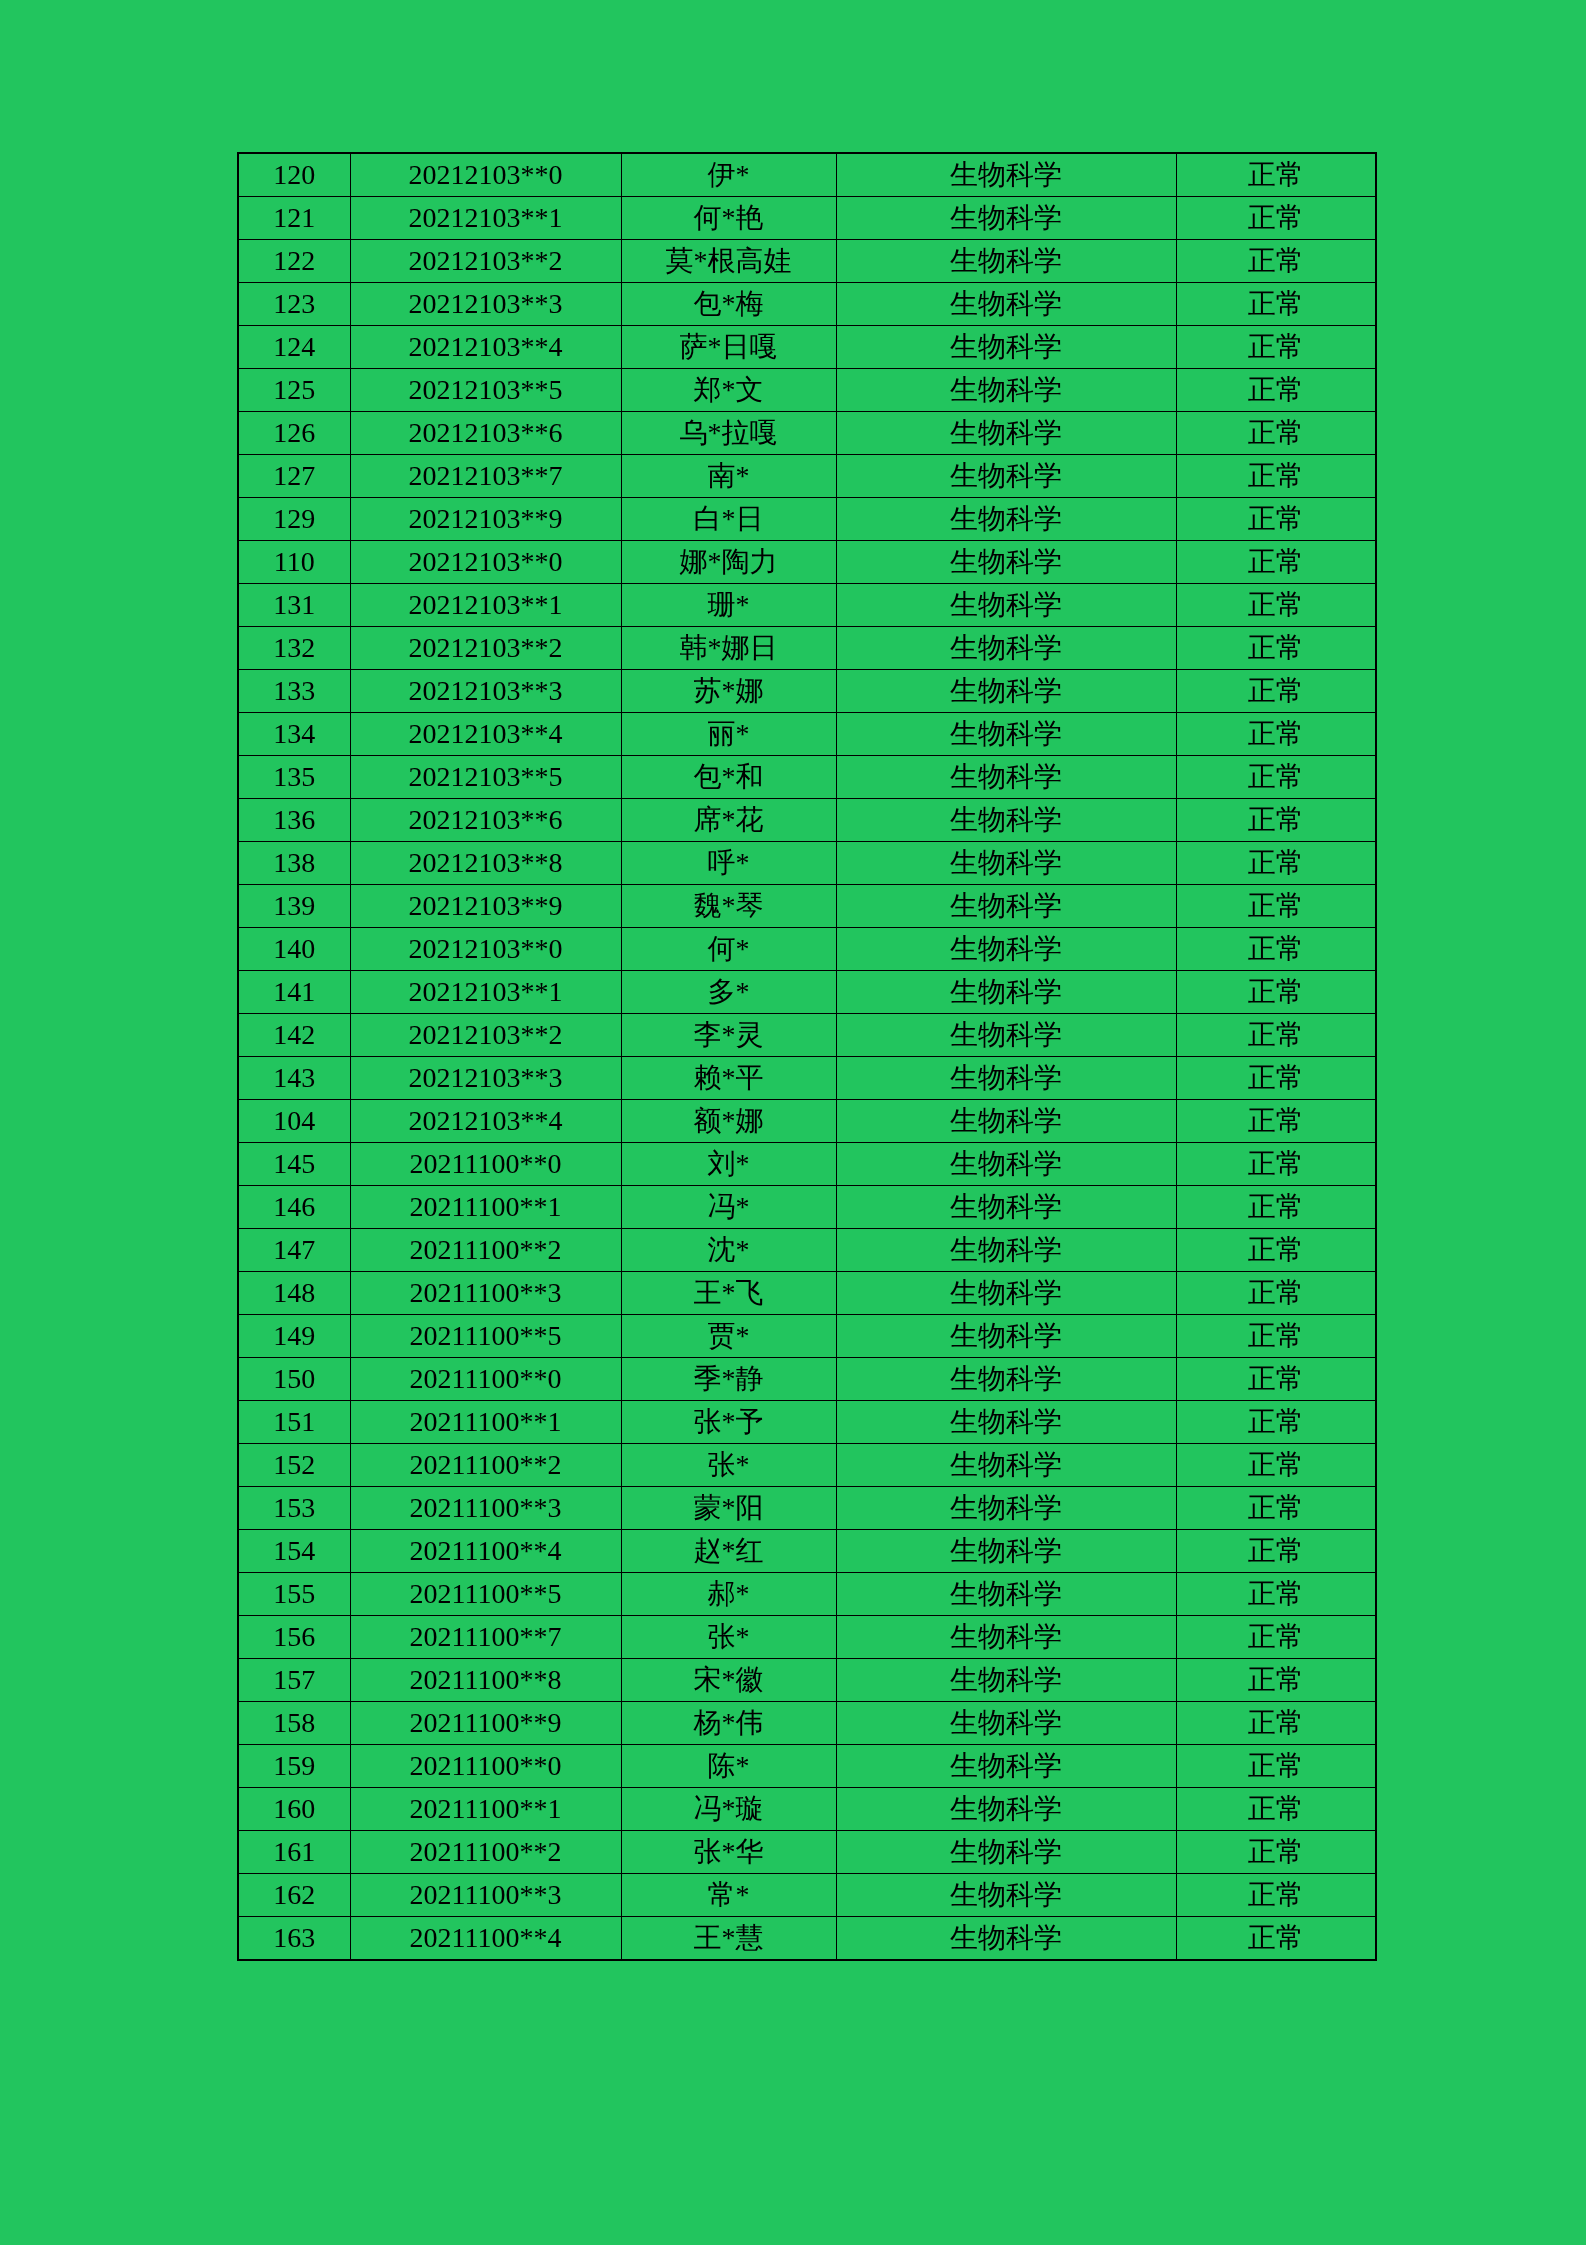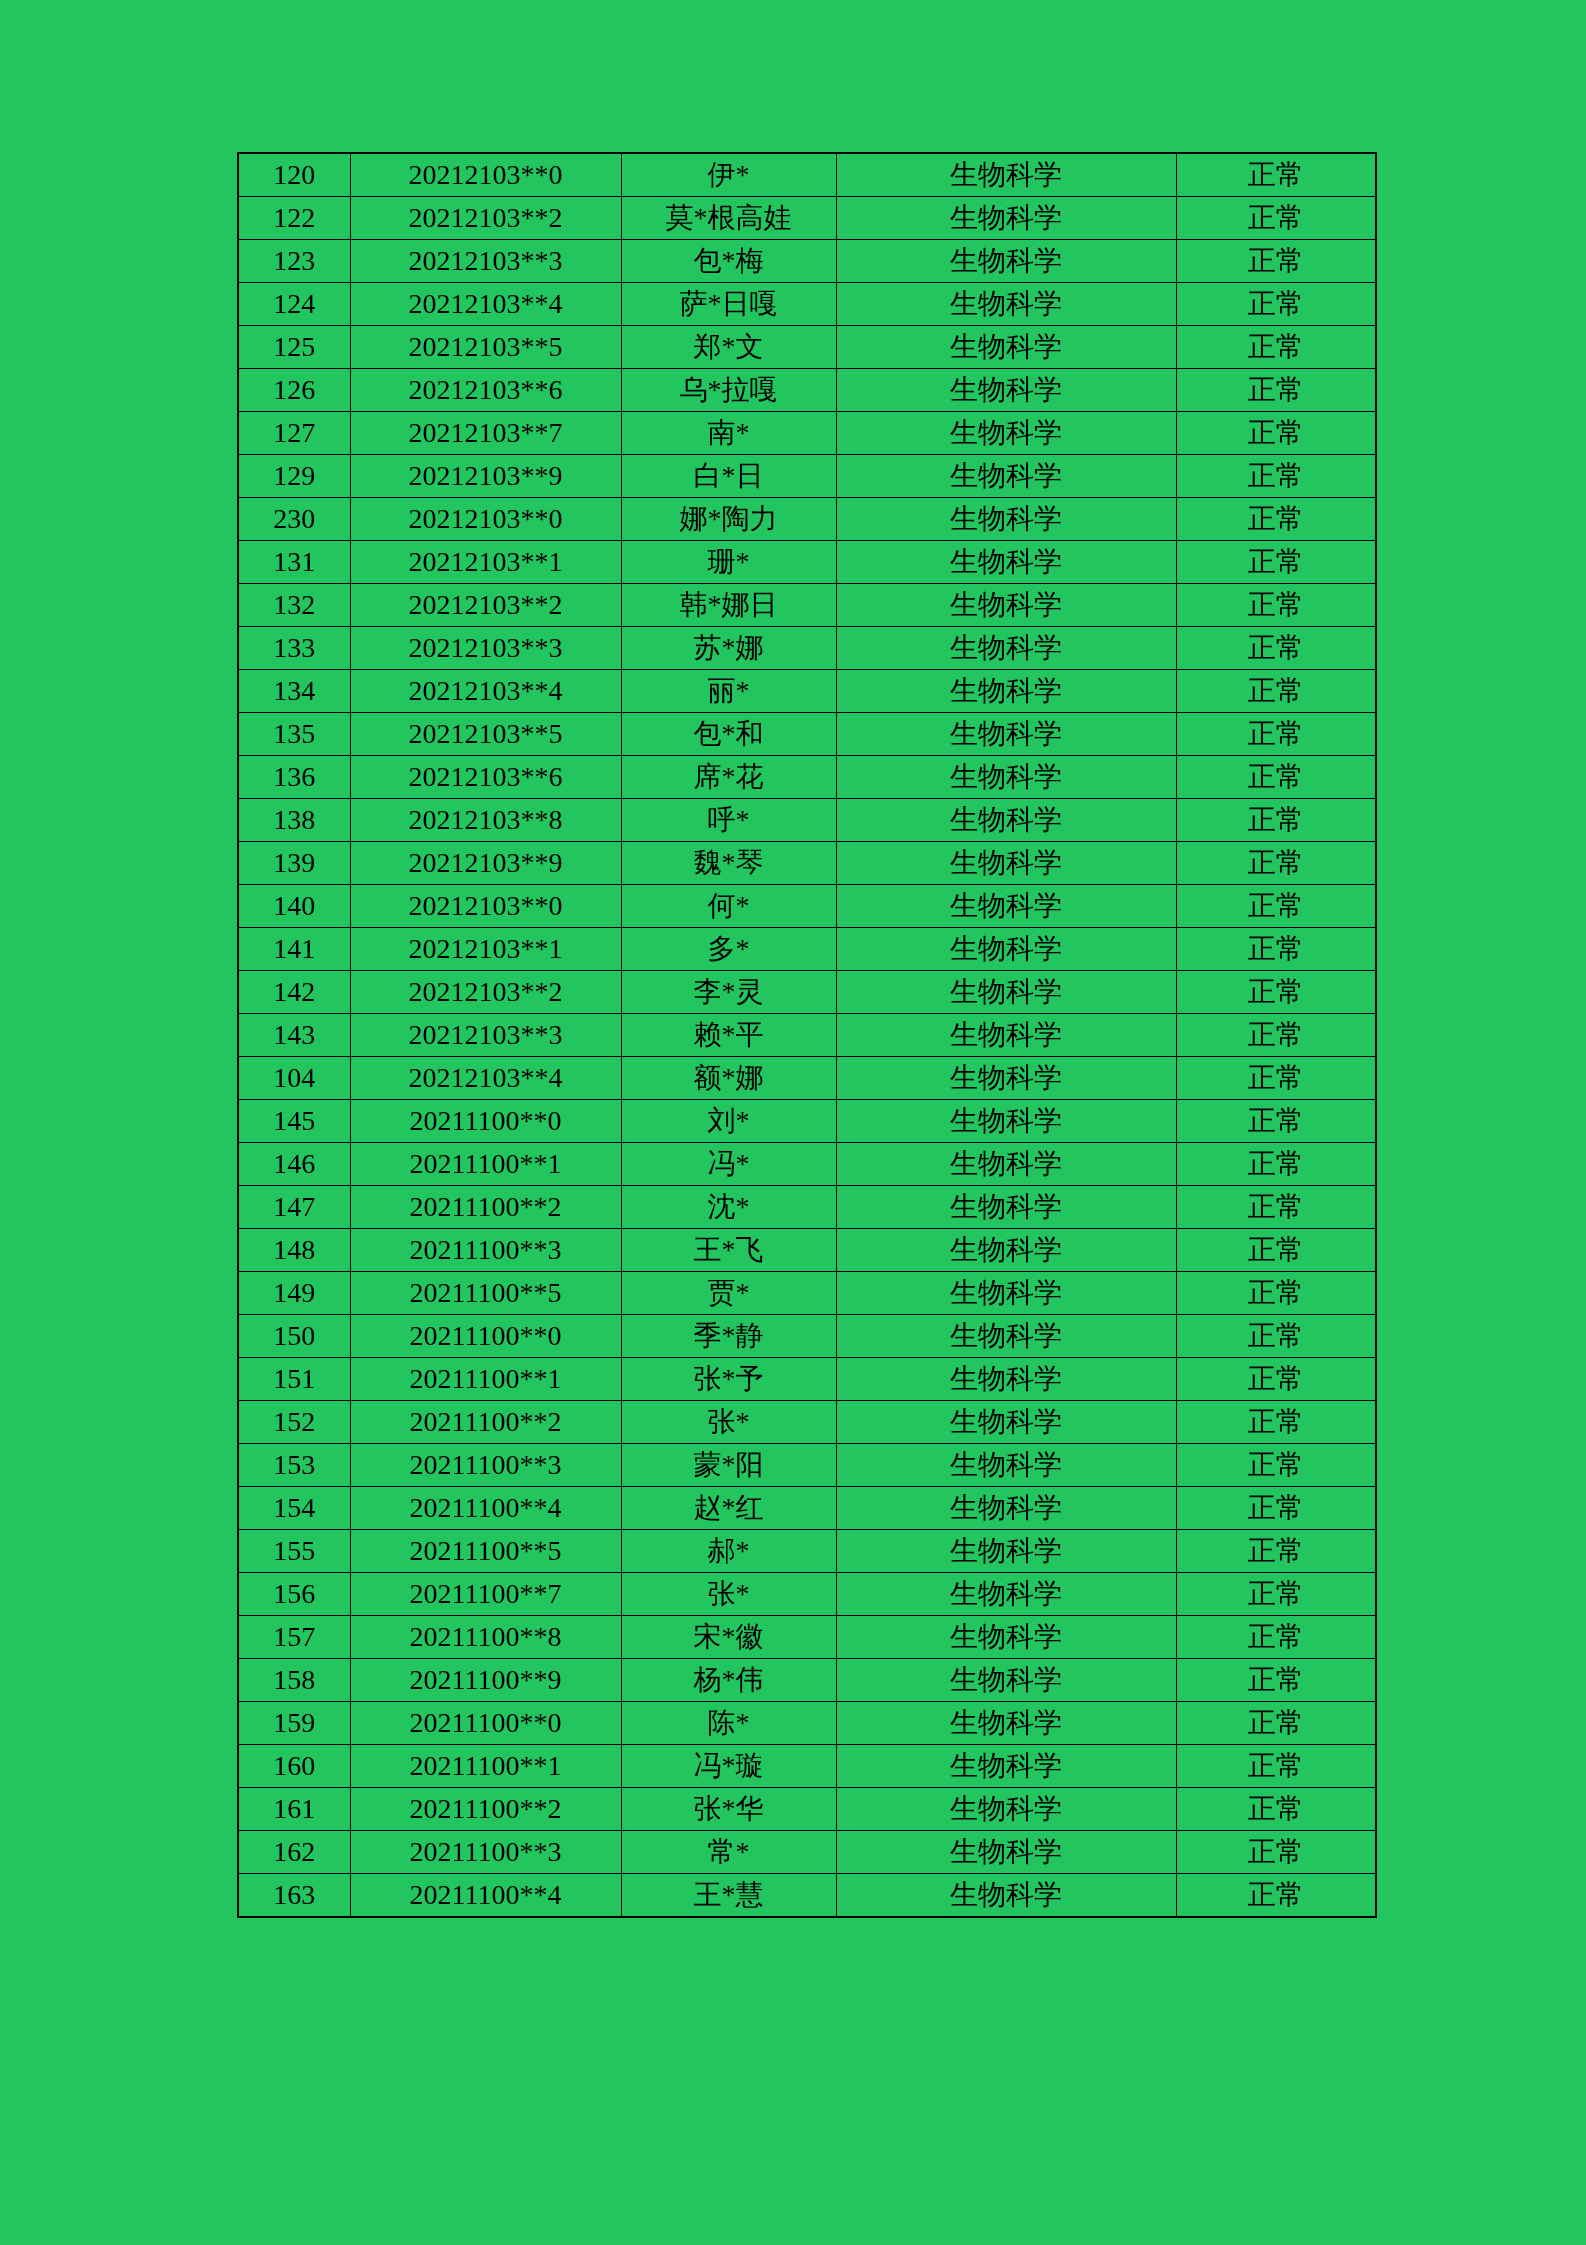--- a/index.html
+++ b/index.html
@@ -57,20 +57,27 @@
     <tbody>
 
         <tr>
           <td>120</td>
           <td>20212103**0</td>
           <td>伊*</td>
           <td>生物科学</td>
           <td>正常</td>
         </tr>
 
+        <tr>
+          <td>121</td>
+          <td>20212103**1</td>
+          <td>何*艳</td>
+          <td>生物科学</td>
+          <td>正常</td>
+        </tr>
 
         <tr>
           <td>122</td>
           <td>20212103**2</td>
           <td>莫*根高娃</td>
           <td>生物科学</td>
           <td>正常</td>
         </tr>
 
         <tr>
@@ -116,21 +123,21 @@
 
         <tr>
           <td>129</td>
           <td>20212103**9</td>
           <td>白*日</td>
           <td>生物科学</td>
           <td>正常</td>
         </tr>
 
         <tr>
-          <td>230</td>
+          <td>110</td>
           <td>20212103**0</td>
           <td>娜*陶力</td>
           <td>生物科学</td>
           <td>正常</td>
         </tr>
 
         <tr>
           <td>131</td>
           <td>20212103**1</td>
           <td>珊*</td>

